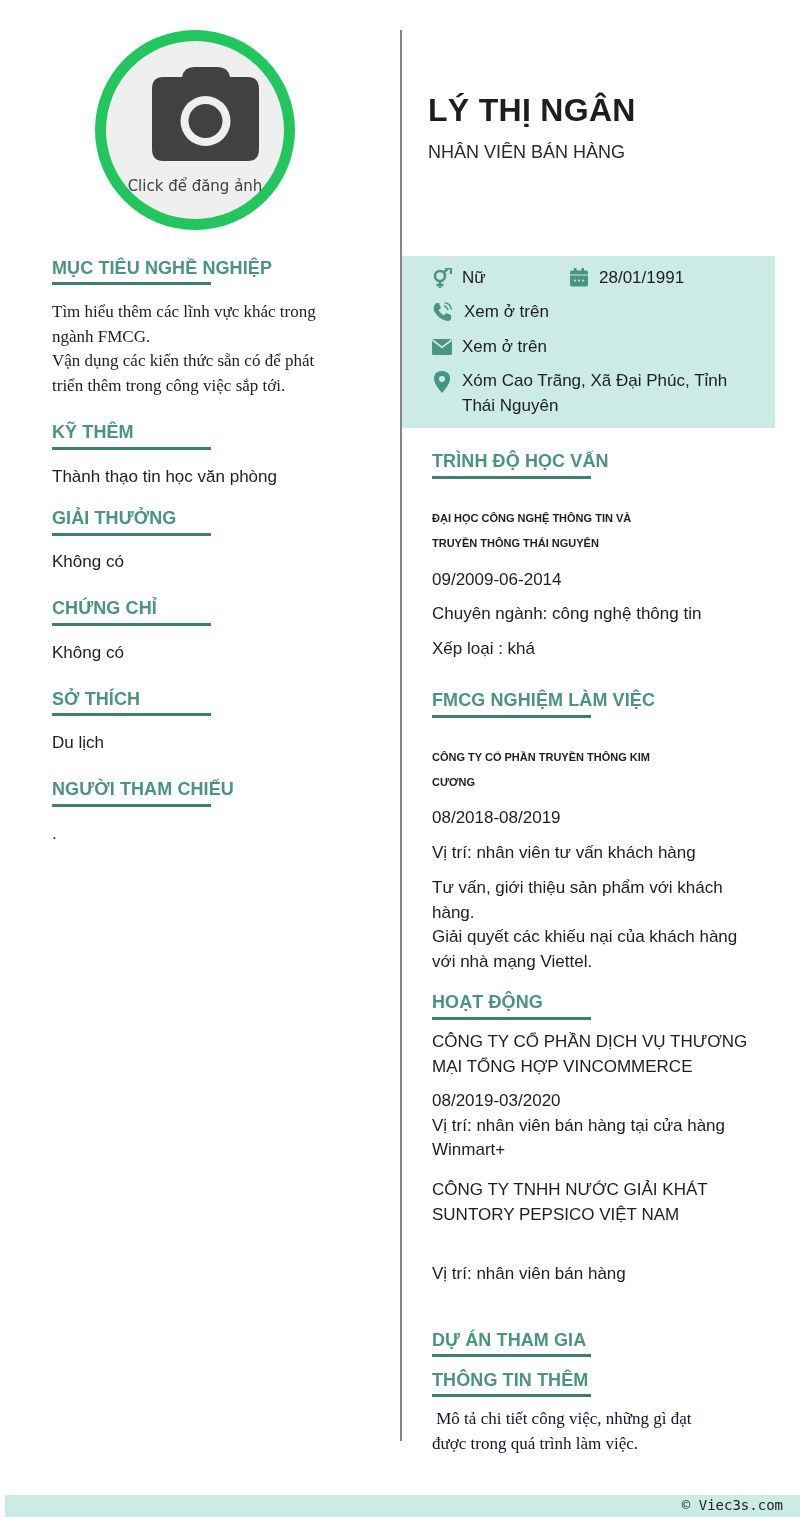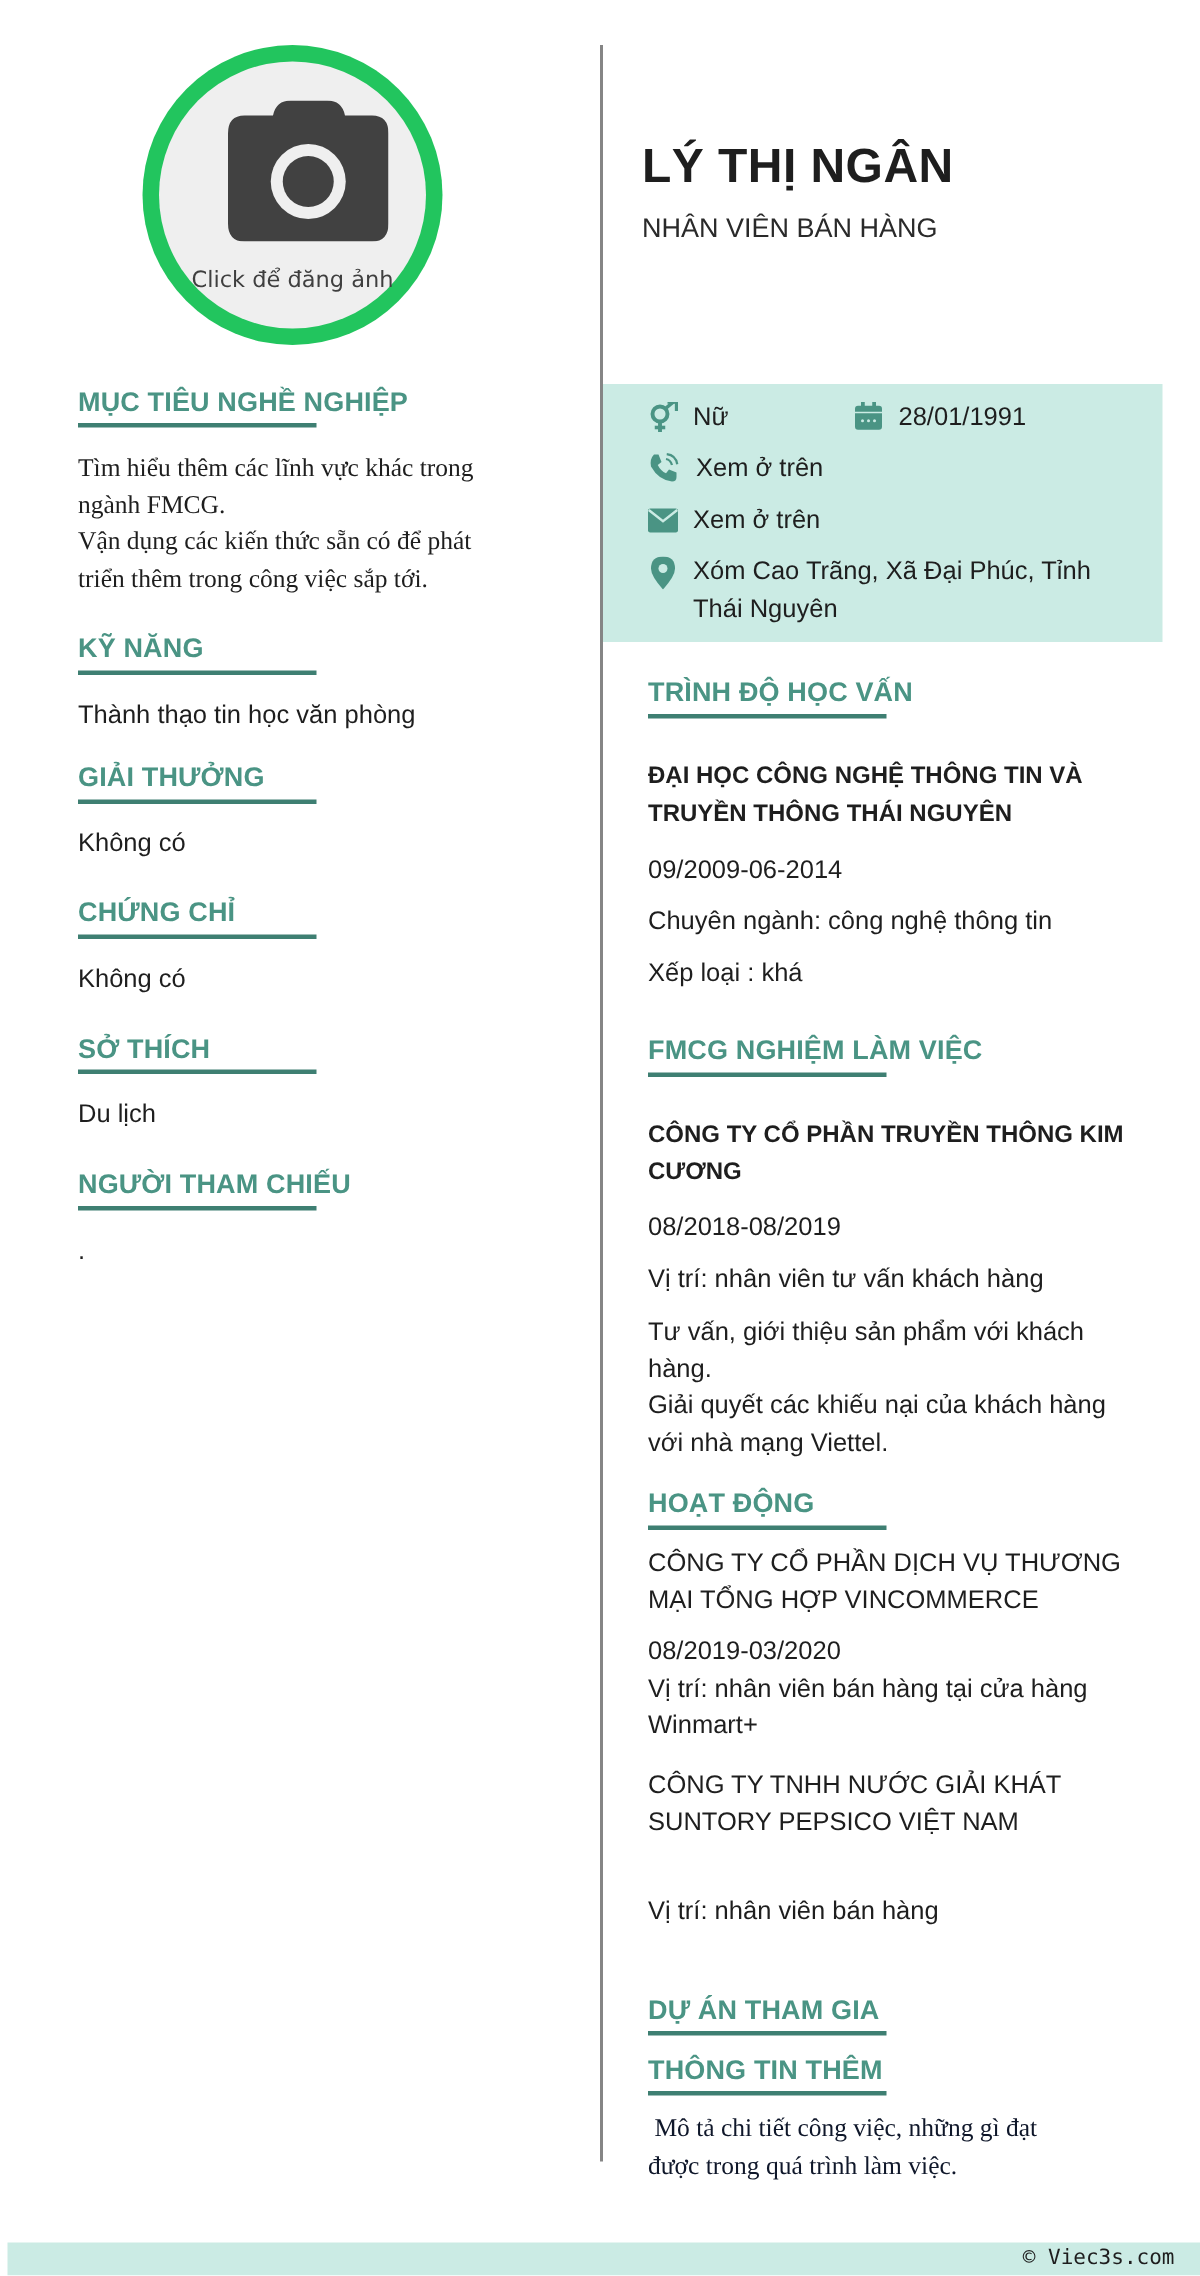--- a/index.html
+++ b/index.html
@@ -28,21 +28,21 @@
   .contact-box { position: absolute; left: 402px; top: 256px; width: 373px; height: 172px; background: #cbebe4; }
   .contact-row { position: absolute; display: flex; align-items: flex-start; font-size: 17px; color: #1e1e1e; line-height: 25px; }
   .contact-row svg { flex: 0 0 auto; margin-top: 3px; }
   .contact-row .txt { margin-left: 10px; }
 
   .section-title {
     position: absolute; font-size: 18px; font-weight: bold; color: #4a9484; letter-spacing: 0.1px;
   }
   .section-rule { position: absolute; width: 159px; height: 3px; background: #3e7f72; }
   .para { position: absolute; font-size: 17px; line-height: 24.5px; color: #1e1e1e; }
-  .bold-heading { font-weight: bold; font-size: 16px; }
+  .bold-heading { font-weight: bold; font-size: 11px; }
   .muted { color: #0f172a; font-family: Liberation Serif, serif; }
 
   .footer { position: absolute; left: 5px; top: 1495px; width: 800px; height: 22px; background: #cbebe4; }
   .footer-text {
     position: absolute; right: 22px; top: 2px; font-family: "DejaVu Sans Mono", monospace; font-size: 14px; color: #1e1e1e;
   }
 </style>
 </head>
 <body>
 
@@ -114,21 +114,21 @@
 
 <div class="section-title" style="left:52px; top:258px;">MỤC TIÊU NGHỀ NGHIỆP</div>
 <div class="section-rule" style="left:52px; top:282px;"></div>
 <div class="para" style="left:52px; top:300px; width:320px;font-family:Liberation Serif, serif;">
   <span>Tìm hiểu thêm các lĩnh vực khác trong</span><br>
   <span>ngành FMCG.</span><br>
   <span>Vận dụng các kiến thức sẵn có để phát</span><br>
   <span>triển thêm trong công việc sắp tới.</span>
 </div>
 
-<div class="section-title" style="left:52px; top:422px;">KỸ NĂNG</div>
+<div class="section-title" style="left:52px; top:422px;">KỸ THÊM</div>
 <div class="section-rule" style="left:52px; top:447px;"></div>
 <div class="para" style="left:52px; top:465px;">Thành thạo tin học văn phòng</div>
 
 <div class="section-title" style="left:52px; top:508px;">GIẢI THƯỞNG</div>
 <div class="section-rule" style="left:52px; top:533px;"></div>
 <div class="para" style="left:52px; top:550px;">Không có</div>
 
 <div class="section-title" style="left:52px; top:598px;">CHỨNG CHỈ</div>
 <div class="section-rule" style="left:52px; top:623px;"></div>
 <div class="para" style="left:52px; top:641px;">Không có</div>

